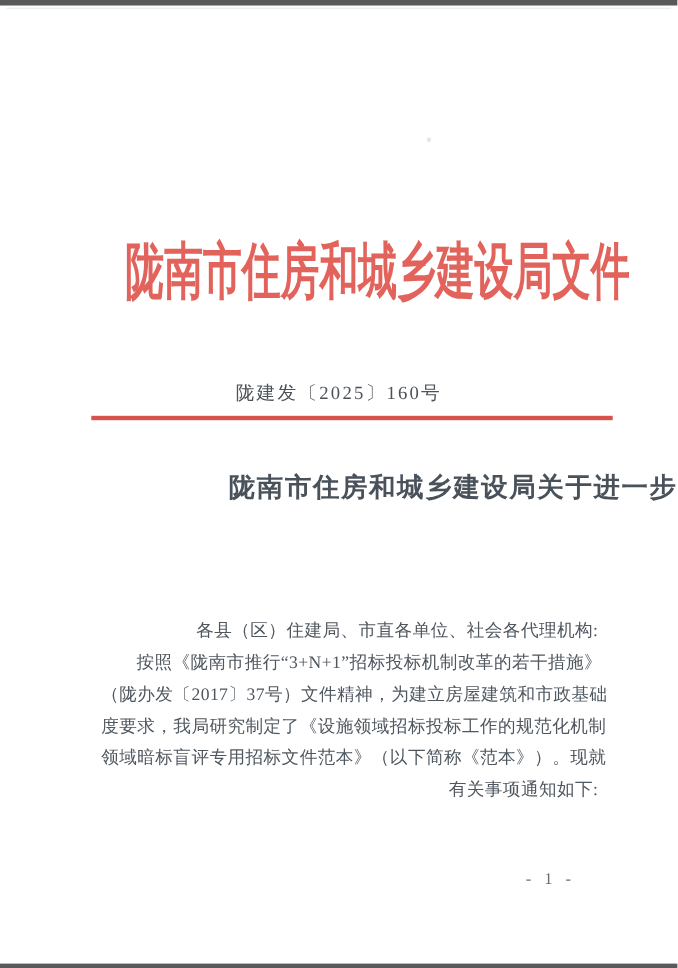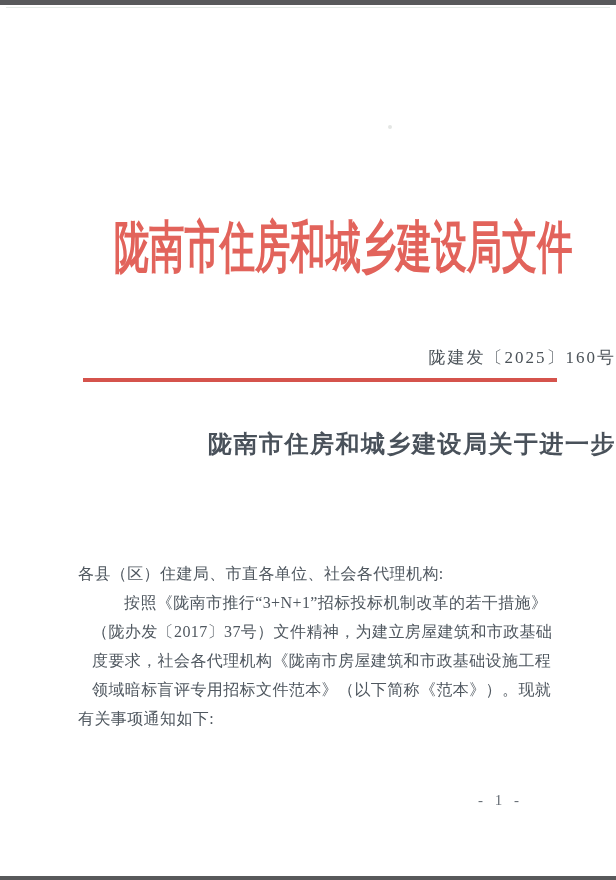--- a/index.html
+++ b/index.html
@@ -38,21 +38,21 @@
     font-size:56px;line-height:62px;
     font-weight:bold;
     color:var(--accent-red,#e2635b);
     white-space:nowrap;
     transform:scaleX(0.63);
     transform-origin:50% 50%;
     letter-spacing:0px;
   }
   .doc-number{
     position:absolute;top:347px;left:0;width:616px;
-    text-align:right;
+    text-align:center;
     font-size:17px;line-height:22px;
     color:#4b5258;
     letter-spacing:2px;
     white-space:nowrap;
   }
   .red-rule{
     position:absolute;top:378px;left:83px;width:474px;height:4px;
     background:var(--rule-red,#d5534c);
   }
   .doc-title{
@@ -65,21 +65,21 @@
   }
   .doc-title .title-line{white-space:nowrap;}
   .doc-body{
     position:absolute;top:559px;left:78px;width:466px;
     font-size:16px;line-height:29px;
     color:#4f575f;
     letter-spacing:.4px;
   }
   .doc-body .line{
     white-space:nowrap;
-    text-align:left;
+    text-align:right;
   }
   .doc-body .line.fill{
     text-align:justify;
     text-align-last:justify;
     margin-left:14px;
   }
   .doc-body .line.indent{
     text-indent:2em;
   }
   .page-number{
@@ -105,21 +105,21 @@
   <div class="red-rule"></div>
 
   <div class="doc-title">
     <div class="title-line">陇南市住房和城乡建设局关于进一步</div>
   </div>
 
   <div class="doc-body">
     <div class="line">各县（区）住建局、市直各单位、社会各代理机构:</div>
     <div class="line fill indent">按照《陇南市推行“3+N+1”招标投标机制改革的若干措施》</div>
     <div class="line fill">（陇办发〔2017〕37号）文件精神，为建立房屋建筑和市政基础</div>
-    <div class="line fill">度要求，社会各代理机构《陇南市房屋建筑和市政基础设施工程</div>
+    <div class="line fill">度要求，我局研究制定了《设施领域招标投标工作的规范化机制</div>
     <div class="line fill">领域暗标盲评专用招标文件范本》（以下简称《范本》）。现就</div>
     <div class="line">有关事项通知如下:</div>
   </div>
 
   <div class="page-number">- 1 -</div>
 
   <div class="scan-smudge"></div>
 
   <div class="scan-bottom-bar"></div>
 

